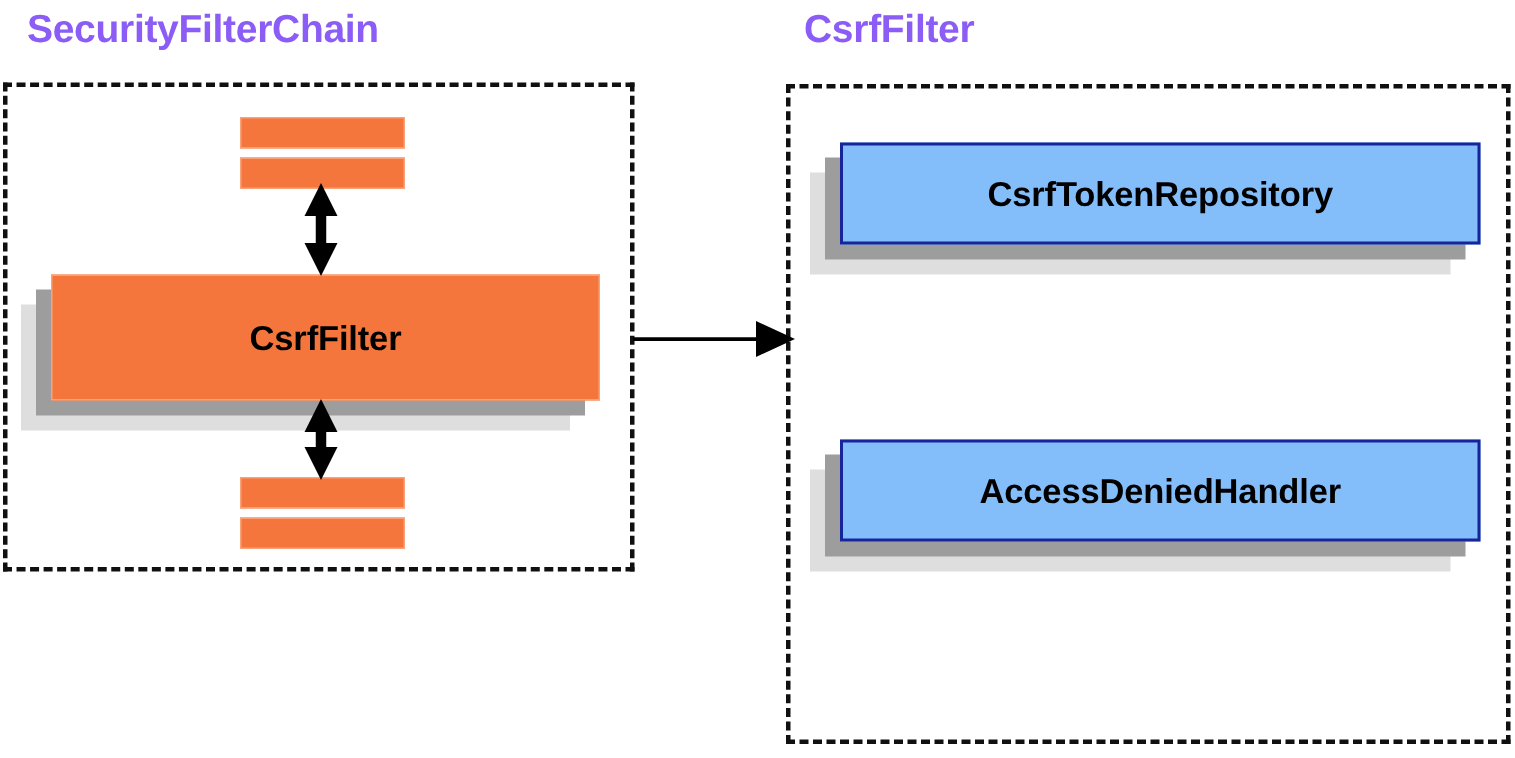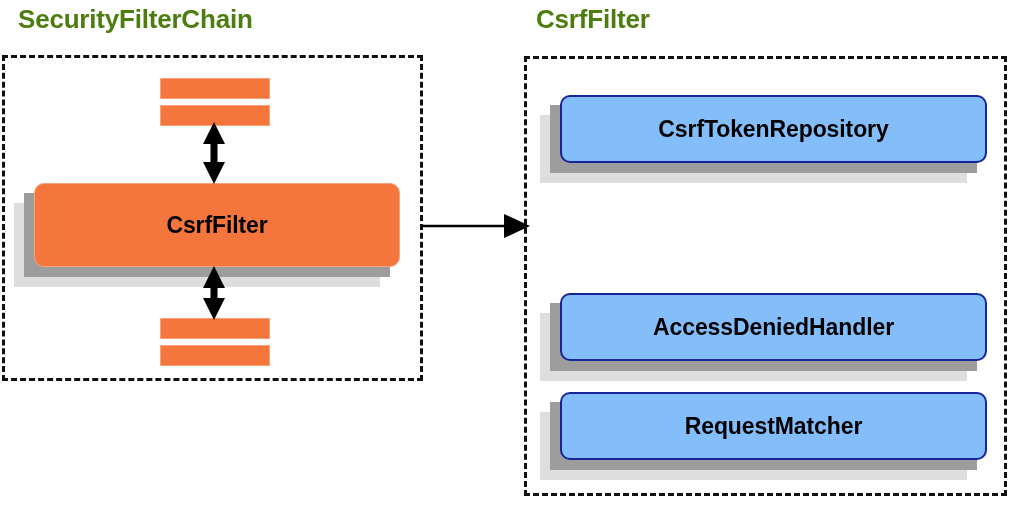--- a/index.html
+++ b/index.html
@@ -20,21 +20,21 @@
     left: 0; top: 0;
     width: 1010px;
     height: 505px;
   }
 
   
   .panel-title {
     position: absolute;
     font-weight: bold;
     font-size: 26px;
-    color: #4d7c0f;
+    color: #8b5cf6;
     letter-spacing: -0.2px;
     white-space: nowrap;
   }
   #title-left  { left: 18px;  top: 4px; }
   #title-right { left: 536px; top: 4px; }
 
   
   .dashed-box {
     position: absolute;
     border: 3px dashed #101010;
@@ -69,21 +69,20 @@
     background: #9d9d9d;
     left: -10px; top: 10px;
     width: 100%; height: 100%;
   }
   .stack .face {
     left: 0; top: 0;
     width: 100%; height: 100%;
     display: flex;
     align-items: center;
     justify-content: center;
-    border-radius: 10px;
   }
   .stack .face span {
     font-weight: bold;
     font-size: 23px;
     color: #000000;
     white-space: nowrap;
     letter-spacing: -0.1px;
   }
 
   
@@ -174,27 +173,20 @@
 
 
   <div class="stack blue-box" id="box-access-denied-handler">
     <div class="sh-light"></div>
     <div class="sh-dark"></div>
     <div class="face face-blue">
       <span>AccessDeniedHandler</span>
     </div>
   </div>
 
-  <div class="stack blue-box" id="box-request-matcher">
-    <div class="sh-light"></div>
-    <div class="sh-dark"></div>
-    <div class="face face-blue">
-      <span>RequestMatcher</span>
-    </div>
-  </div>
 
   <svg id="arrows" viewBox="0 0 1010 505">
 
     <g>
       <line x1="214" y1="134" x2="214" y2="172" stroke="#000000" stroke-width="7"></line>
       <polygon points="214,122 203,144 225,144" fill="#000000"></polygon>
       <polygon points="214,184 203,162 225,162" fill="#000000"></polygon>
     </g>
 
     <g>

